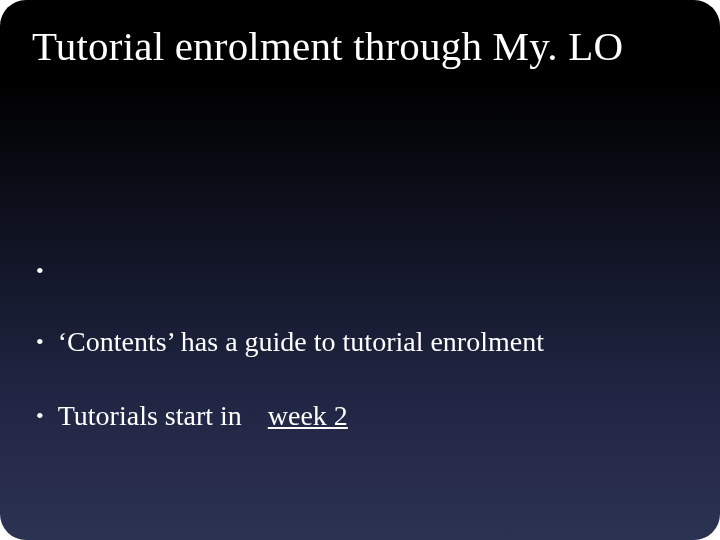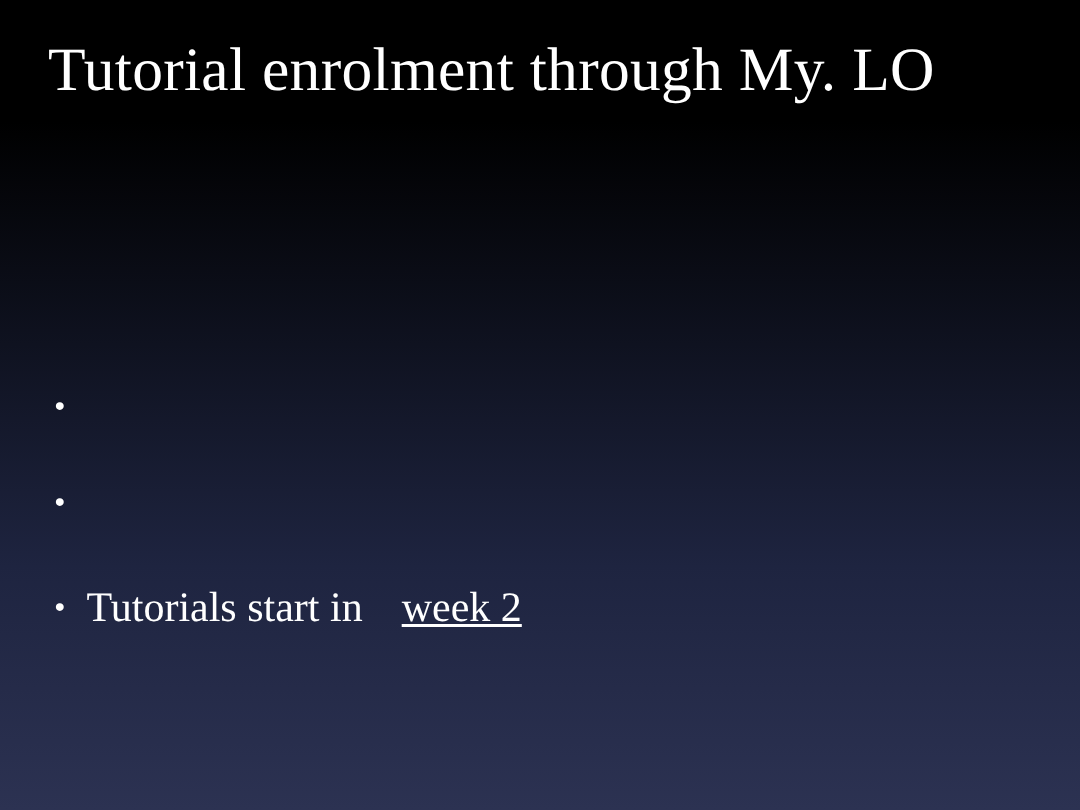--- a/index.html
+++ b/index.html
@@ -10,20 +10,21 @@
     overflow: hidden;
   }
   .slide {
     width: 720px;
     height: 540px;
     background: linear-gradient(to bottom, #000000 0%, #000000 15%, #1e2440 70%, #2c3252 100%);
     color: #ffffff;
     font-family: Garamond, "Times New Roman", Times, serif;
     box-sizing: border-box;
     position: relative;
+    border-radius: 26px;
   }
   .title {
     font-size: 41px;
     font-weight: 400;
     padding-top: 22px;
     padding-left: 32px;
     color: #ffffff;
     letter-spacing: 0.2px;
   }
   .bullets {
@@ -59,20 +60,23 @@
   <div class="title">Tutorial enrolment through My. LO</div>
 
   <div class="bullets">
 
     <div class="bullet-row">
       <span class="bullet-dot">•</span>
     </div>
 
     <div class="bullet-row">
       <span class="bullet-dot">•</span>
+      <span>
+        <span>‘Contents’ has a guide to tutorial enrolment</span><span class="underline"></span>
+      </span>
     </div>
 
     <div class="bullet-row">
       <span class="bullet-dot">•</span>
       <span>
         <span>Tutorials start in </span><span class="underline">week 2</span>
       </span>
     </div>
 
   </div>

